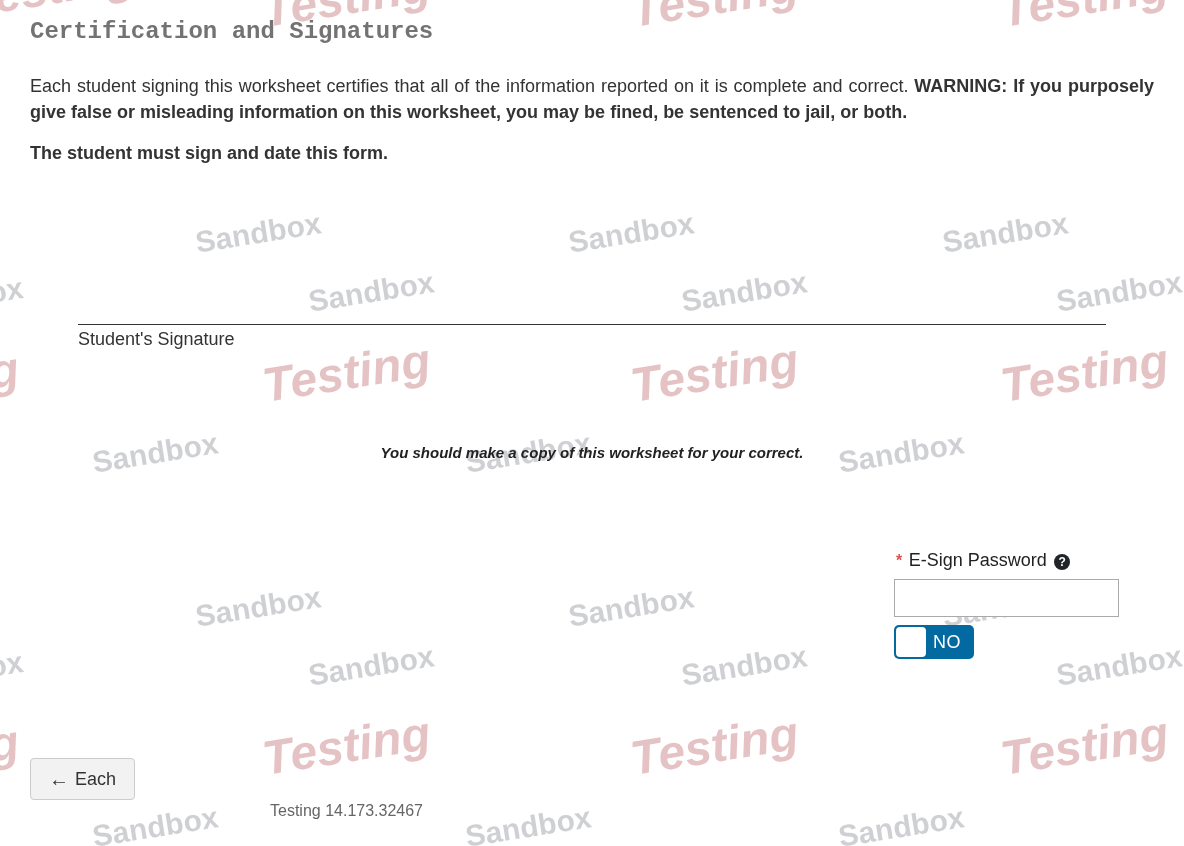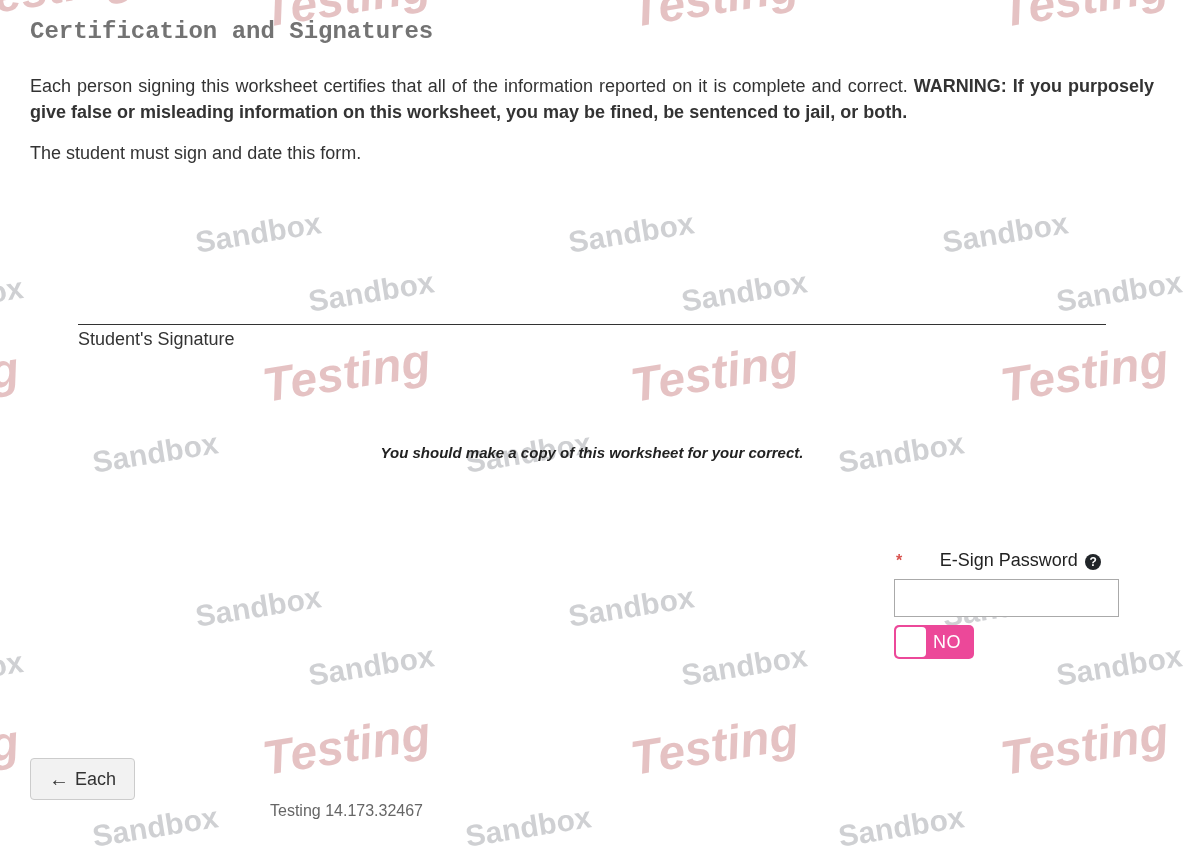--- a/index.html
+++ b/index.html
@@ -45,21 +45,21 @@
   .intro {
     font-size: 18px;
     line-height: 1.45;
     color: #333;
     text-align: justify;
     margin: 0 0 18px 0;
   }
   .intro .bold { font-weight: 700; }
   .must-sign {
     font-size: 18px;
-    font-weight: 400;
+    font-weight: 700;
     margin: 0 0 40px 0;
   }
   .sig-area {
     display: flex;
     gap: 50px;
     margin: 160px 48px 0 48px;
     justify-content: space-between;
   }
   .sig-student { flex: 1 1 auto; }
   .sig-date { flex: 0 0 290px; }
@@ -95,21 +95,21 @@
     left: -6px;
     right: -12px;
     top: -6px;
     bottom: -2px;
     background: #f5ee2f;
     border-radius: 10px 50px 10px 40px / 18px 40px 18px 40px;
     transform: rotate(-0.5deg);
     z-index: -1;
   }
   .req-star { color: #d9534f; font-weight: 700; margin-right: 2px; }
-  .label-text { font-size: 18px; color: #222; margin-left: 31px; }
+  .label-text { font-size: 18px; color: #222; }
   .help-icon {
     display: inline-flex;
     width: 16px; height: 16px;
     background: #212529;
     color: #fff;
     border-radius: 50%;
     font-size: 12px;
     font-weight: 700;
     align-items: center;
     justify-content: center;
@@ -130,21 +130,21 @@
     font-size: 18px;
     color: #222;
     display: flex;
     align-items: center;
     gap: 4px;
   }
   .toggle {
     margin-top: 8px;
     width: 80px;
     height: 34px;
-    background: #ec4899;
+    background: #0369a1;
     border-radius: 5px;
     display: flex;
     align-items: center;
     padding: 2px;
     box-sizing: border-box;
     cursor: pointer;
   }
   .toggle-knob {
     width: 30px;
     height: 30px;
@@ -242,21 +242,21 @@
 
   <span class="wm wm-sand" style="left:92px;top:810px">Sandbox</span>
   <span class="wm wm-sand" style="left:465px;top:810px">Sandbox</span>
   <span class="wm wm-sand" style="left:838px;top:810px">Sandbox</span>
 </div>
 
 <div class="content">
   <h2 class="section-title">Certification and Signatures</h2>
 
   <p class="intro">
-    <span>Each person signing this worksheet certifies that all of the information reported on it is complete and correct. </span>
+    <span>Each student signing this worksheet certifies that all of the information reported on it is complete and correct. </span>
     <span class="bold">WARNING: If you purposely give false or misleading information on this worksheet, you may be fined, be sentenced to jail, or both.</span>
   </p>
 
   <p class="must-sign">The student must sign and date this form.</p>
 
   <div class="sig-area">
     <div class="sig-student">
       <div class="sig-line">Student's Signature</div>
     </div>
   </div>

